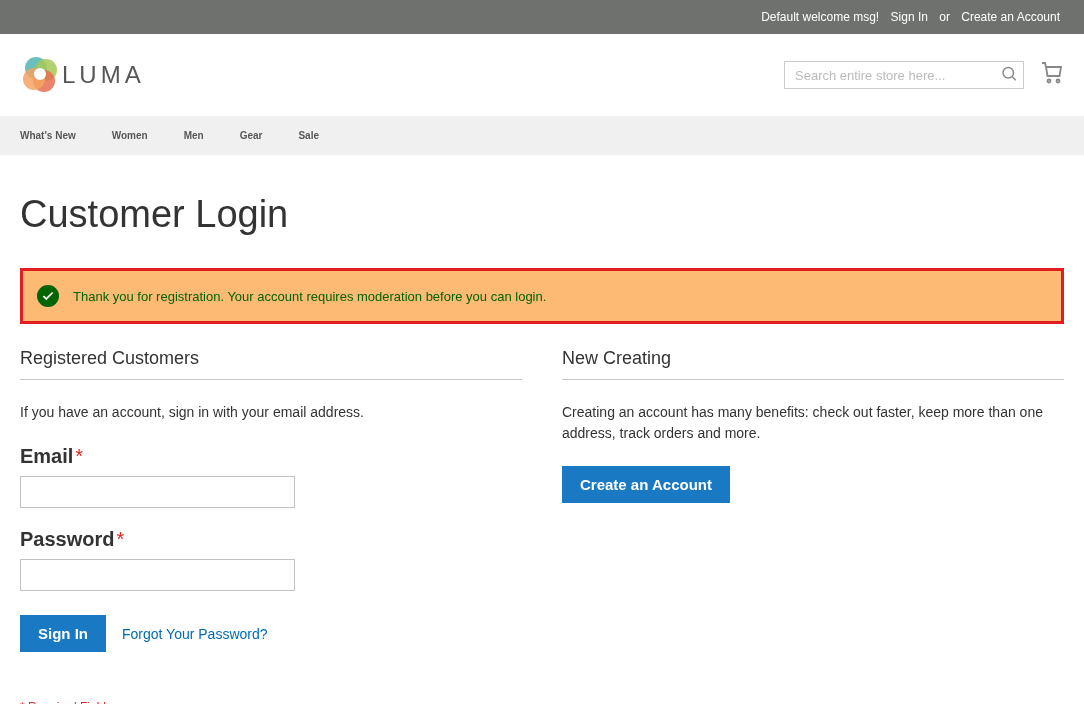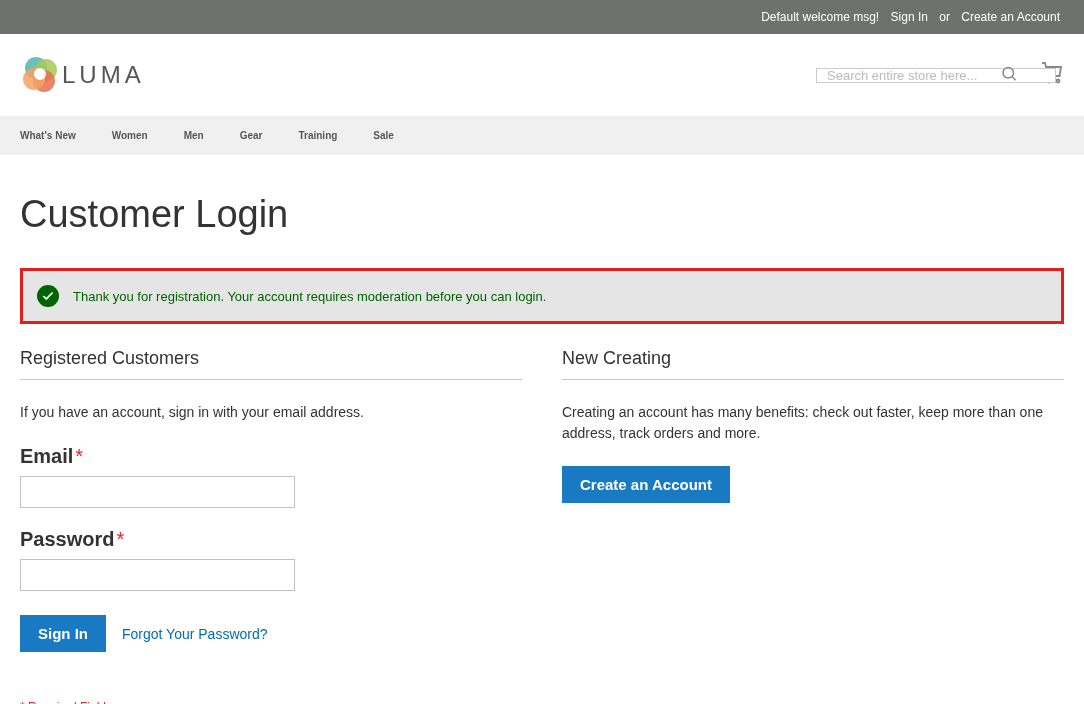--- a/index.html
+++ b/index.html
@@ -43,26 +43,25 @@
       display: flex;
       align-items: center;
       gap: 16px;
     }
     .search-box {
       position: relative;
       width: 240px;
     }
     .search-input {
       width: 100%;
-      height: 15px;
+      height: 28px;
       border: 1px solid #ccc;
       padding: 0 36px 0 10px;
       font-size: 13px;
       color: #999;
-      margin-left: 32px;
     }
     .search-input::placeholder { color: #bbb; }
     .search-btn {
       position: absolute;
       right: 6px;
       top: 50%;
       transform: translateY(-50%);
       background: none;
       border: none;
       cursor: pointer;
@@ -96,21 +95,21 @@
     }
     .page-title {
       font-size: 38px;
       font-weight: 300;
       color: #333;
       margin: 18px 0 32px 0;
     }
     
     .alert-box {
       border: 3px solid #e41e1e;
-      background: #e5e5e5;
+      background: #fdba74;
       padding: 14px 14px;
       display: flex;
       align-items: center;
       gap: 14px;
       margin-bottom: 24px;
     }
     .alert-check {
       width: 22px;
       height: 22px;
       background: #006400;
@@ -234,21 +233,20 @@
     </div>
   </div>
 </div>
 
 <nav class="nav">
   <ul>
     <li>What's New</li>
     <li>Women</li>
     <li>Men</li>
     <li>Gear</li>
-    <li>Training</li>
     <li>Sale</li>
   </ul>
 </nav>
 
 <div class="main">
   <h1 class="page-title">Customer Login</h1>
 
   <div class="alert-box">
     <div class="alert-check">
       <svg width="14" height="14" viewBox="0 0 24 24" fill="none" stroke="#fff" stroke-width="3">

